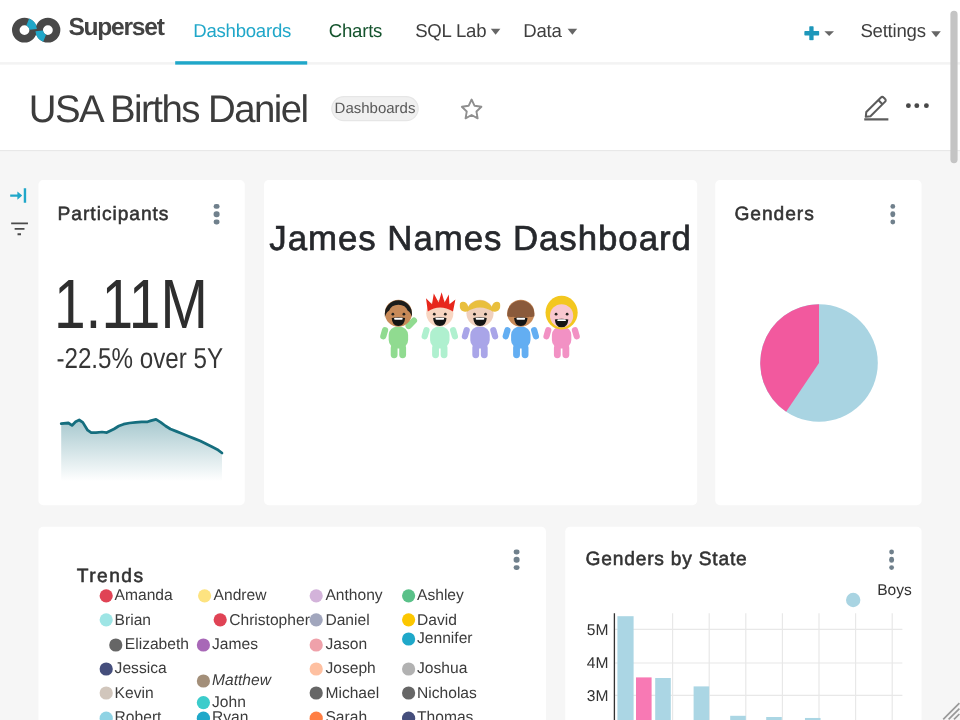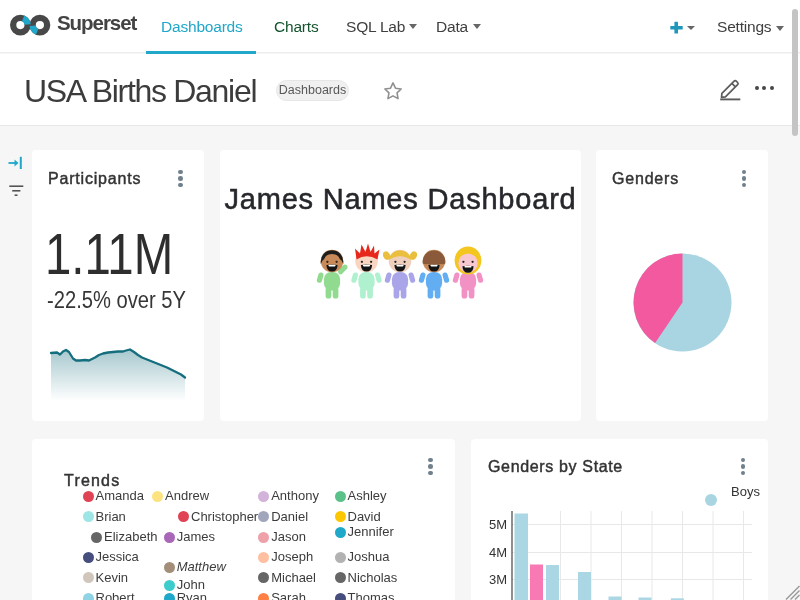--- a/index.html
+++ b/index.html
@@ -173,21 +173,21 @@
 
 <div class="card" style="left:32px;top:439px;width:423px;height:200px;"></div>
 <div class="ctitle" style="left:64px;top:458px;letter-spacing:1.2px;margin-top:14px;">Trends</div>
 <div class="kebab" style="left:428px;top:457.5px;">
     <i></i>
     <i></i>
     <i></i>
   </div>
 <div id="legend">
     <div class="litem" style="left:82.5px;top:488.3px;"><span class="dot" style="background:#E04355"></span>Amanda</div>
-    <div class="litem" style="left:152px;top:488.3px;"><span class="dot" style="background:#FDE380"></span>Andrew</div>
+    <div class="litem" style="left:165px;top:488.3px;"><span class="dot" style="background:#FDE380"></span>Andrew</div>
     <div class="litem" style="left:258.2px;top:488.3px;"><span class="dot" style="background:#D3B3DA"></span>Anthony</div>
     <div class="litem" style="left:334.5px;top:488.3px;"><span class="dot" style="background:#5AC189"></span>Ashley</div>
     <div class="litem" style="left:82.5px;top:508.6px;"><span class="dot" style="background:#9EE5E5"></span>Brian</div>
     <div class="litem" style="left:178px;top:508.6px;"><span class="dot" style="background:#E04355"></span>Christopher</div>
     <div class="litem" style="left:258.2px;top:508.6px;"><span class="dot" style="background:#A1A6BD"></span>Daniel</div>
     <div class="litem" style="left:334.5px;top:508.6px;"><span class="dot" style="background:#FCC700"></span>David</div>
     <div class="litem" style="left:91px;top:528.9px;"><span class="dot" style="background:#666666"></span>Elizabeth</div>
     <div class="litem" style="left:163.7px;top:528.9px;"><span class="dot" style="background:#A868B7"></span>James</div>
     <div class="litem" style="left:258.2px;top:528.9px;"><span class="dot" style="background:#EFA1AA"></span>Jason</div>
     <div class="litem" style="left:334.5px;top:524px;text-align:right;"><span class="dot" style="background:#1FA8C9"></span>Jennifer</div>

